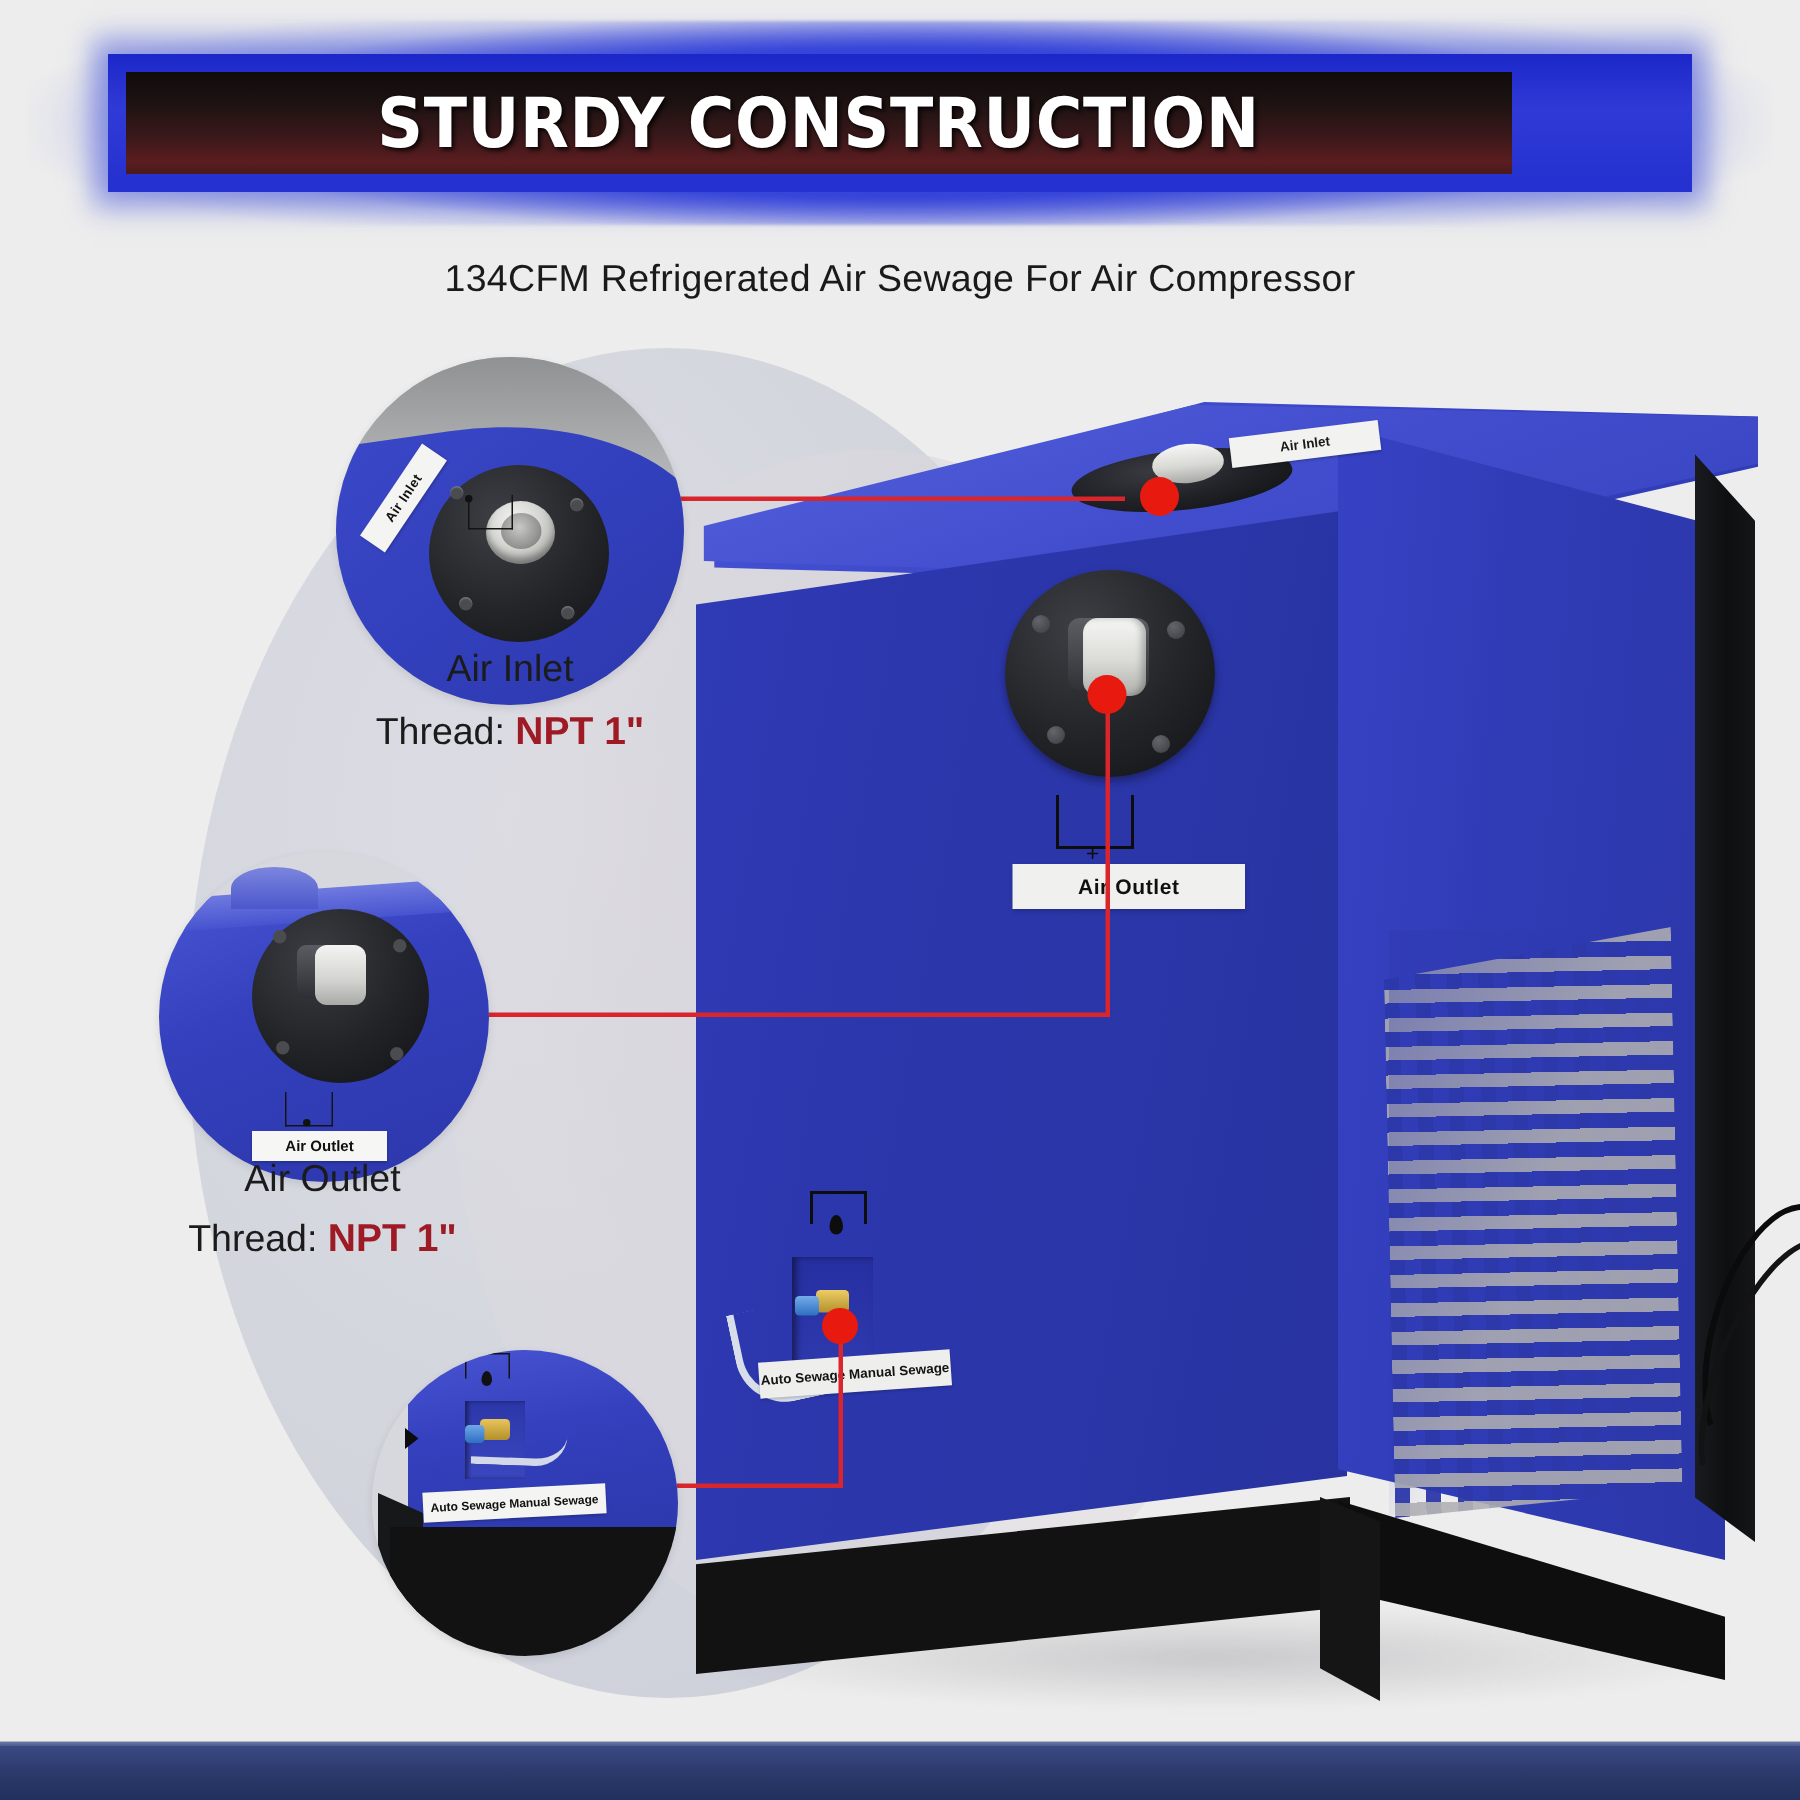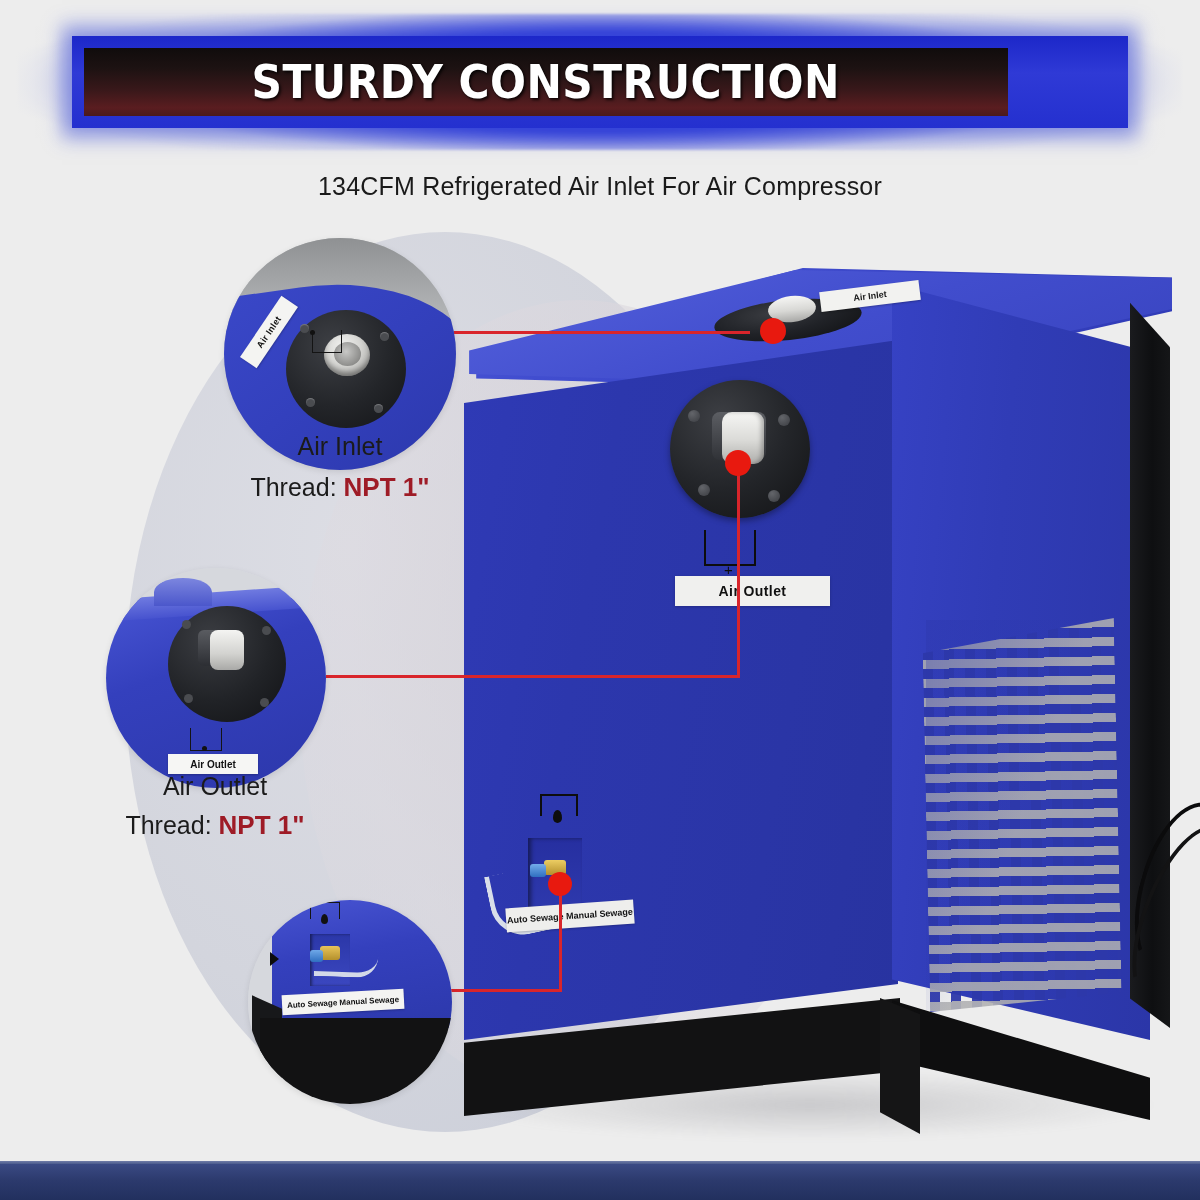--- a/index.html
+++ b/index.html
@@ -320,21 +320,21 @@
   <div class="banner-wrap">
     <div class="banner-glow"></div>
     <div class="banner-bevel"></div>
     <div class="banner-inner">
       <span class="banner-title">STURDY CONSTRUCTION</span>
     </div>
     <div class="edge-fade-l"></div>
     <div class="edge-fade-r"></div>
   </div>
 
-  <div class="subtitle">134CFM Refrigerated Air Inlet For Air Compressor</div>
+  <div class="subtitle">134CFM Refrigerated Air Sewage For Air Compressor</div>
 
   <div class="bg-ellipse"></div>
   <div class="bg-ellipse-2"></div>
 
   <div class="product">
     <div id="unit-shadow"></div>
 
     <div id="lid"></div>
     <div id="lid2"></div>
 

